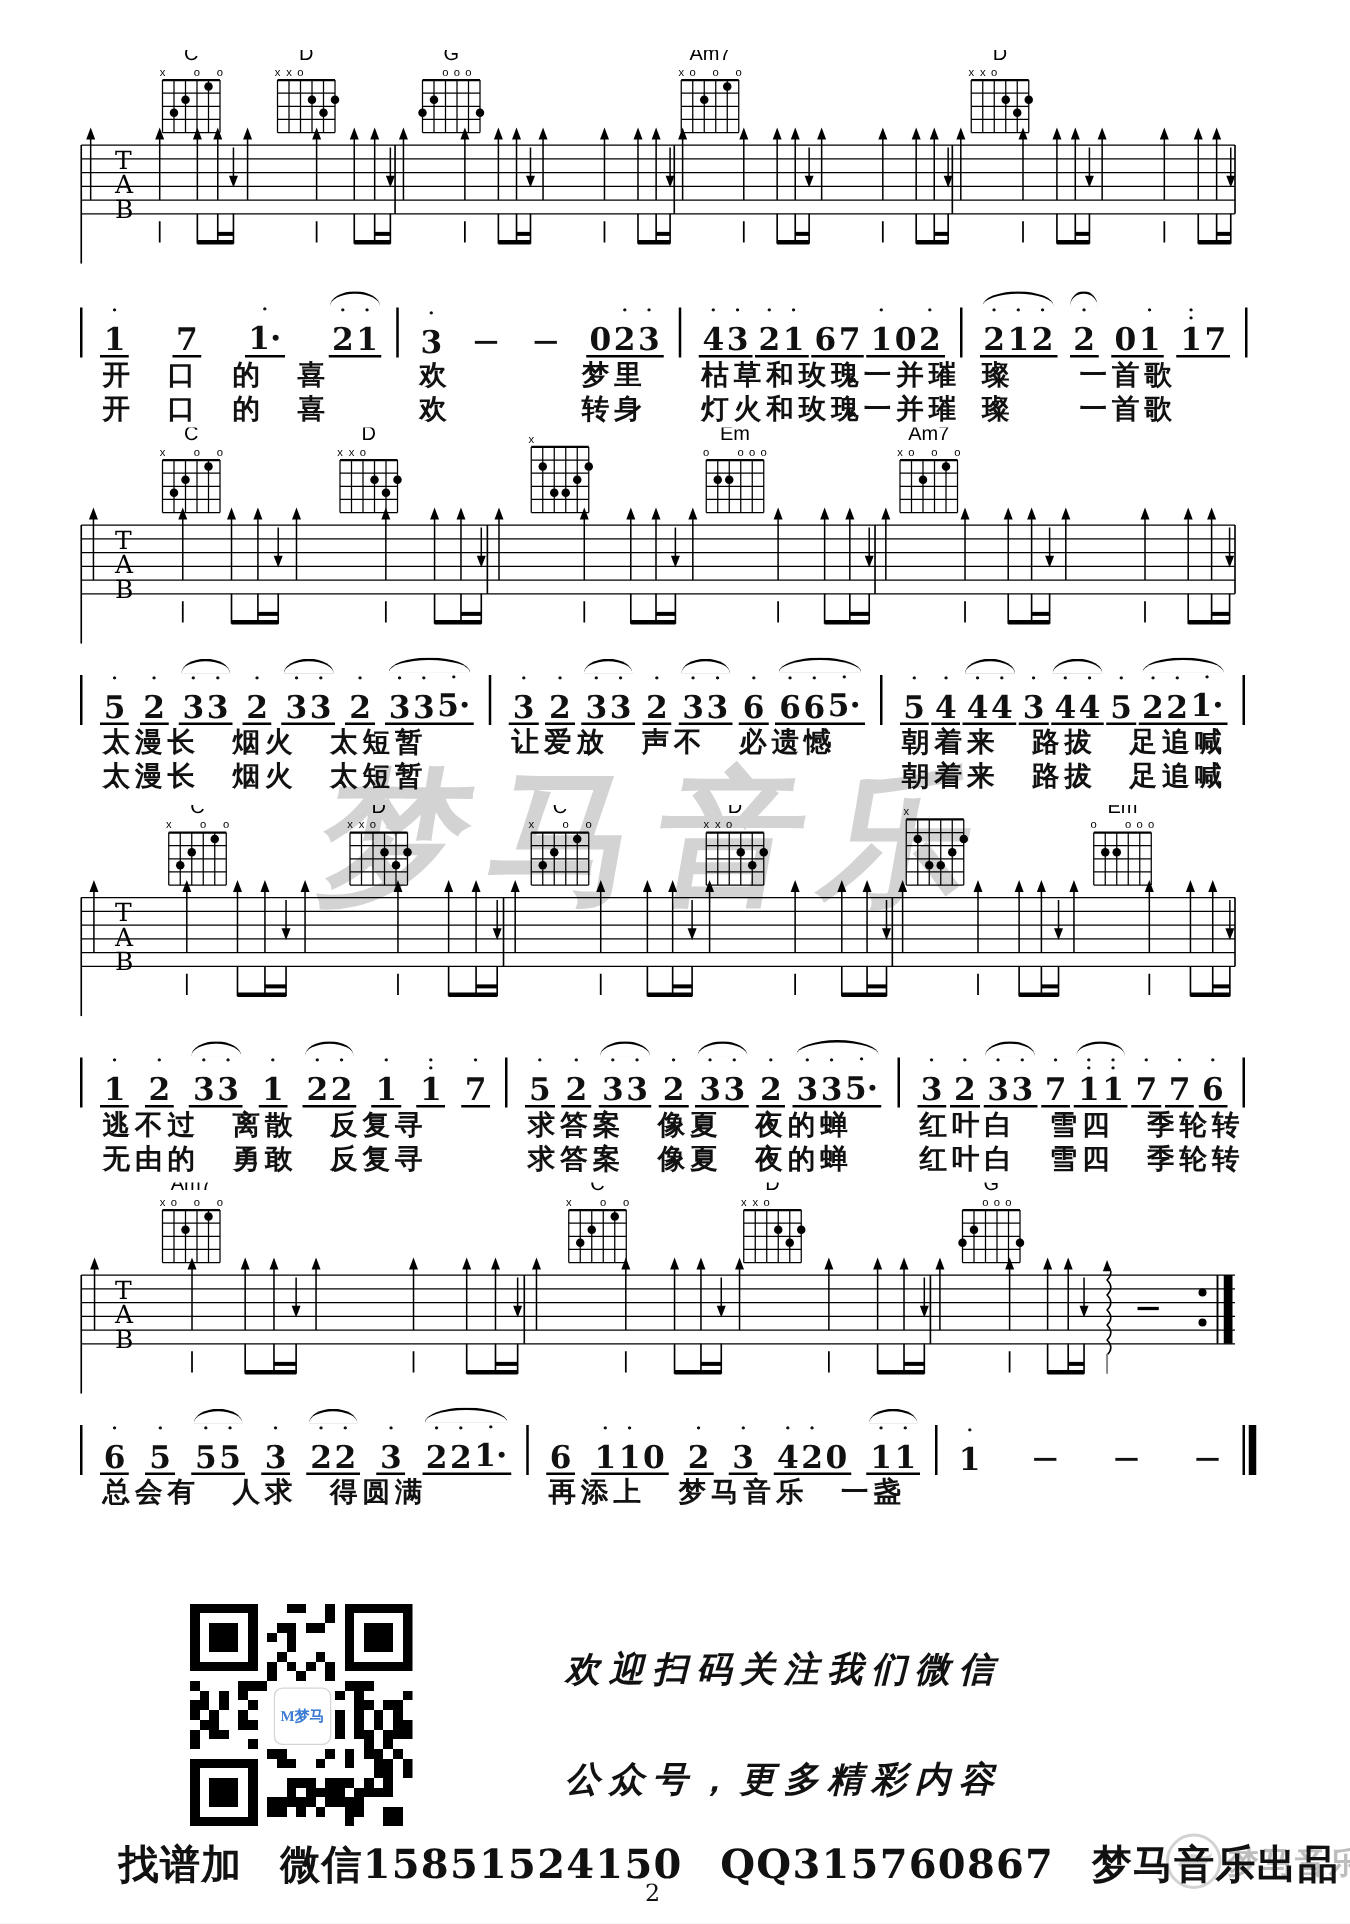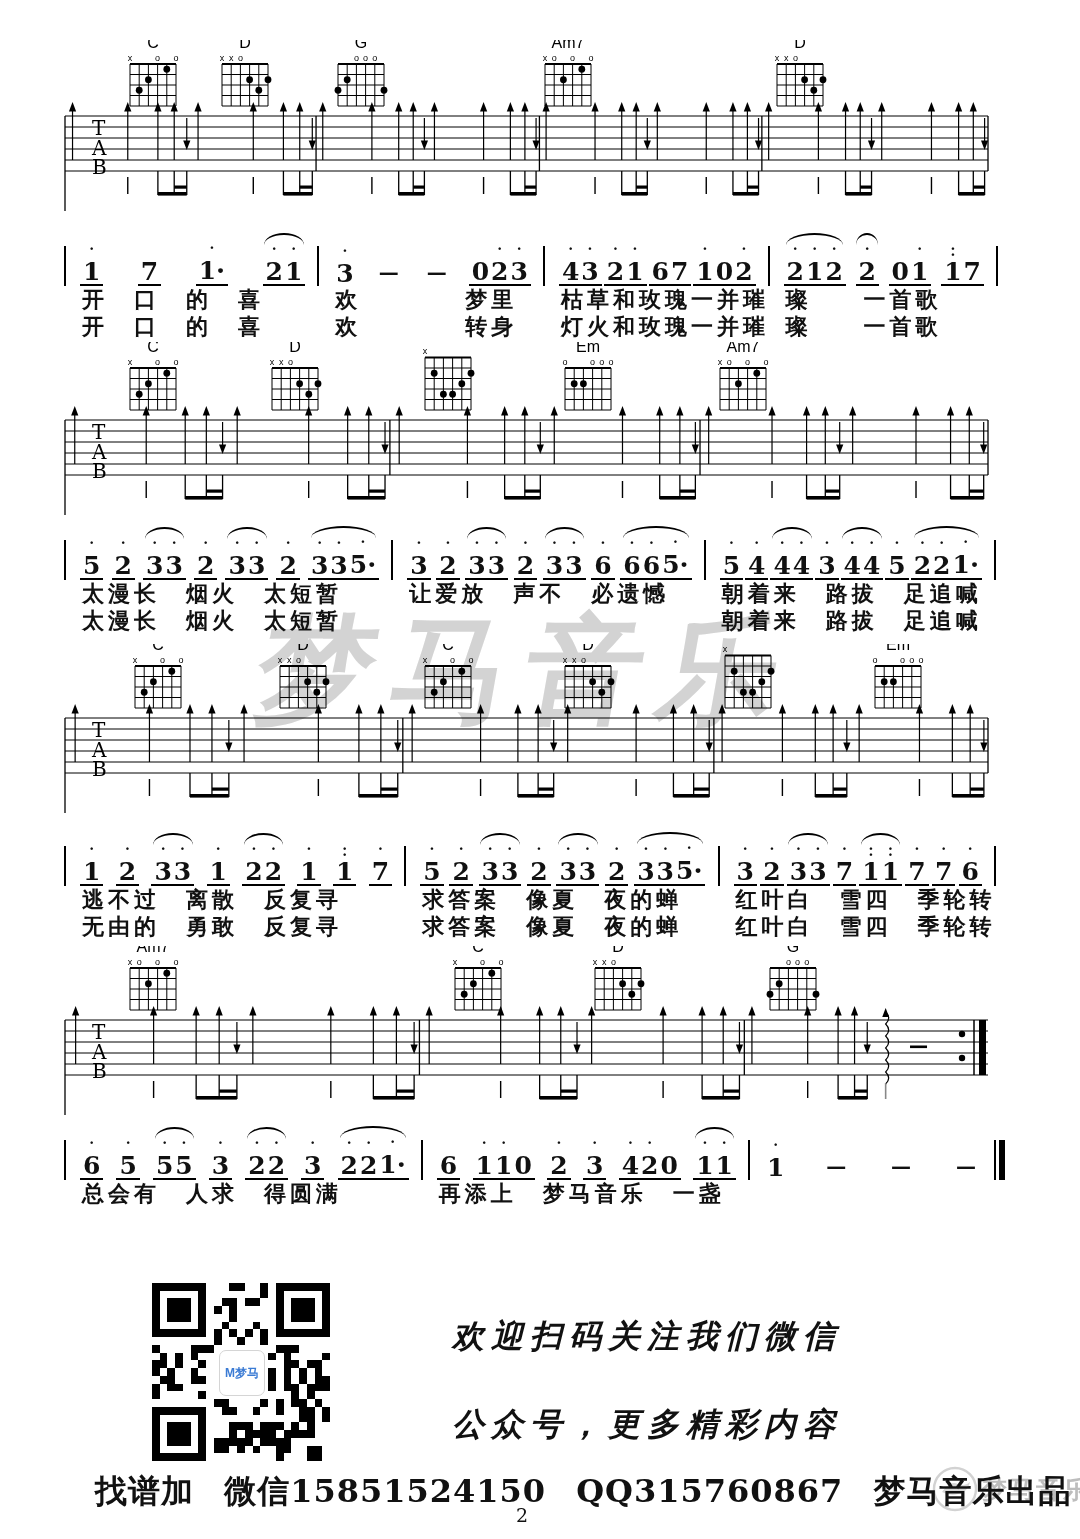--- a/index.html
+++ b/index.html
@@ -25,21 +25,21 @@
   .vbar{width:2px;background:#000;height:40px;margin-top:12px;flex:0 0 auto;}
   .vbar.thick{width:6px;margin-left:3px;}
   .ly{font-size:22px;line-height:27px;height:27px;white-space:pre;letter-spacing:4px;
       padding-left:16px;font-weight:600;}
   
   .qr-wrap{position:absolute;left:152px;top:1283px;width:178px;height:178px;z-index:2;}
   .qr-logo{position:absolute;left:67px;top:67px;width:44px;height:44px;background:#fff;
       border:1px solid #d5d5d5;border-radius:7px;display:flex;align-items:center;justify-content:center;
       font-size:12px;font-weight:bold;z-index:3;}
   .promo{position:absolute;left:452px;top:1292px;z-index:2;font-family:"DejaVu Serif",serif;
-      font-style:italic;font-weight:bold;font-size:32px;letter-spacing:7px;line-height:88px;white-space:nowrap;}
+      font-style:italic;font-weight:bold;font-size:28px;letter-spacing:7px;line-height:88px;white-space:nowrap;}
   .footer-line{position:absolute;left:95px;top:1470px;z-index:2;font-family:"DejaVu Serif",serif;
       font-weight:bold;font-size:32px;letter-spacing:1px;white-space:nowrap;}
   .footer-line span{margin-right:18px;}
   .brand{position:absolute;left:928px;top:1462px;z-index:1;display:flex;align-items:center;}
   .brand .btxt{font-size:25px;font-weight:bold;color:#bdbdbd;letter-spacing:2px;white-space:nowrap;}
   .pageno{position:absolute;left:516px;top:1504px;font-size:19px;z-index:2;font-family:"DejaVu Serif",serif;}
 </style>
 </head>
 <body>
 
@@ -268,21 +268,21 @@
         <rect x="2" y="22" width="1" height="1" fill="#000"></rect>
         <rect x="3" y="22" width="1" height="1" fill="#000"></rect>
         <rect x="4" y="22" width="1" height="1" fill="#000"></rect>
         <rect x="5" y="22" width="1" height="1" fill="#000"></rect>
         <rect x="6" y="22" width="1" height="1" fill="#000"></rect>
         <rect x="16" y="22" width="1" height="1" fill="#000"></rect>
         <rect x="20" y="22" width="1" height="1" fill="#000"></rect>
         <rect x="21" y="22" width="1" height="1" fill="#000"></rect>
       </svg>
     <div class="qr-logo">
-      <span id="qrLogoText" style="color: rgb(59, 123, 212);">M梦马</span>
+      <span id="qrLogoText" style="color: rgb(59, 123, 212); font-family: Liberation Serif, serif;">M梦马</span>
     </div>
   </div>
 
   <div class="promo">
     <div>欢迎扫码关注我们微信</div>
     <div>公众号，更多精彩内容</div>
   </div>
 
   <div class="footer-line">
     <span>找谱加</span>

